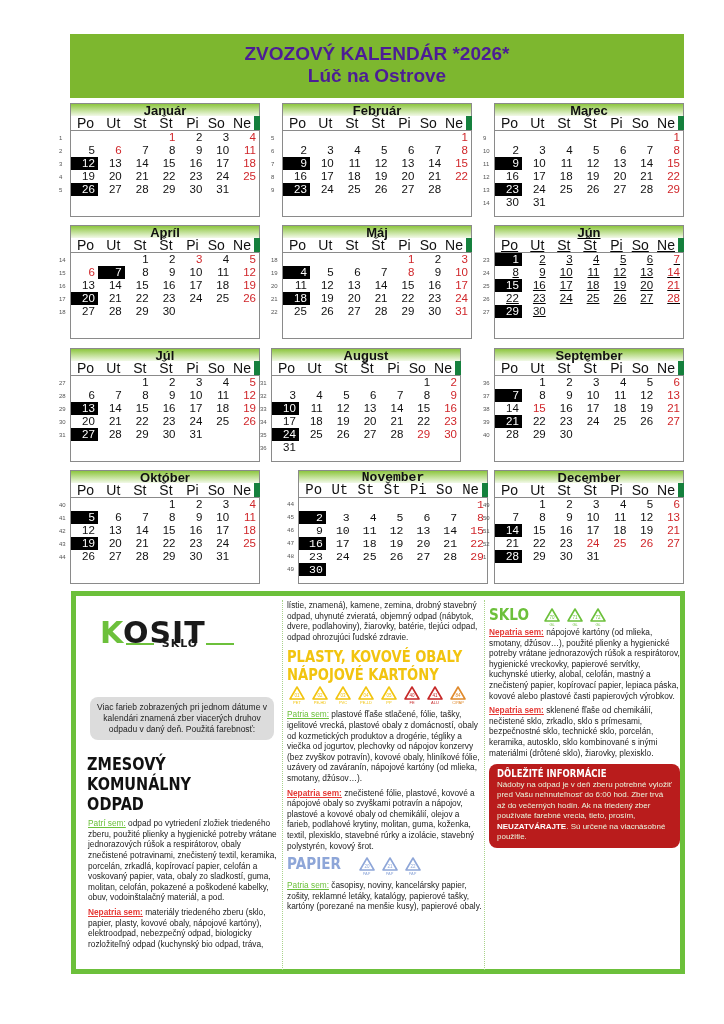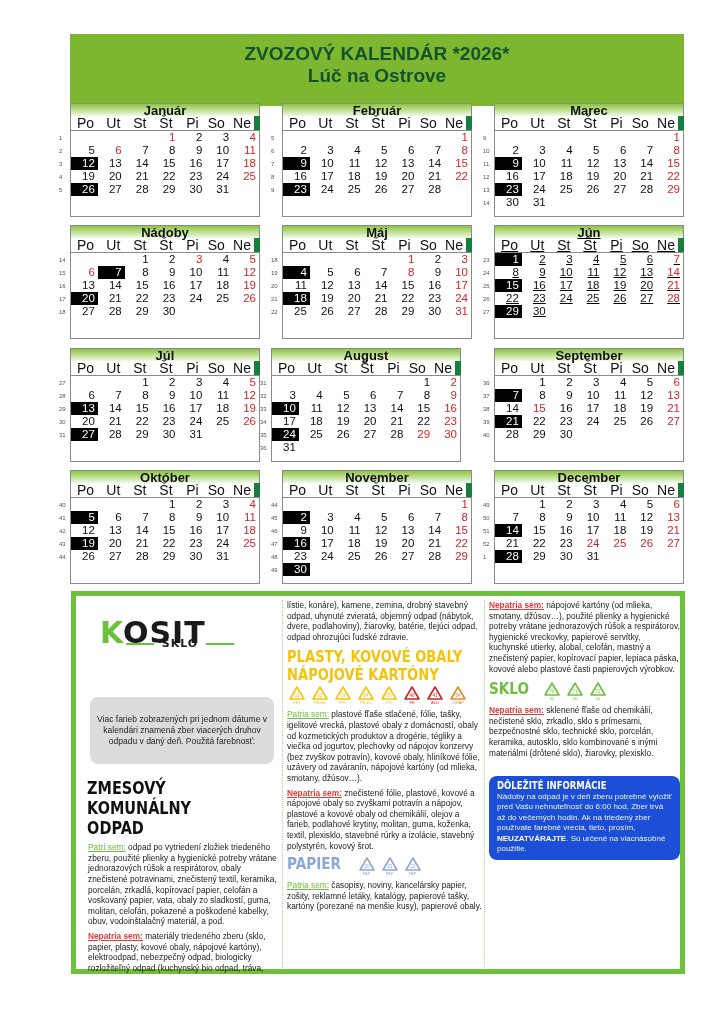--- a/index.html
+++ b/index.html
@@ -1,17 +1,17 @@
 <!DOCTYPE html>
 <html><head>
 <meta charset="utf-8">
 <style>
   * { box-sizing: border-box; margin: 0; padding: 0; }
   body { width: 724px; height: 1024px; background: #ffffff; font-family: "Liberation Sans", sans-serif; position: relative; overflow: hidden; }
-  .header { position: absolute; left: 70px; top: 34px; width: 614px; height: 72px; background: #7db72f; color: #14532d; text-align: center; font-weight: bold; }
+  .header { position: absolute; left: 70px; top: 34px; width: 614px; height: 64px; background: #7db72f; color: #4c1d95; text-align: center; font-weight: bold; }
   .header .t1 { font-size: 19px; padding-top: 9px; line-height: 22px; }
   .header .t2 { font-size: 19px; line-height: 22px; }
   .month { position: absolute; width: 200px; }
   .mtitle { margin-left: 10px; height: 13px; background: linear-gradient(to bottom, #8dc63f, #f2f9e8); border: 1px solid #8a8a8a; border-bottom: none; font-size: 13px; font-weight: bold; text-align: center; line-height: 13px; color: #111; }
   .dhead { display: flex; margin-left: 10px; height: 14px; border-left: 1px solid #8a8a8a; border-right: 6px solid #15803d; font-size: 14px; line-height: 14px; color: #111; }
   .dhead span, .row span.d { flex: 1; text-align: right; padding-right: 3px; }
   .grid { margin-left: 10px; border: 1px solid #8a8a8a; height: 87px; position: relative; }
   .row { display: flex; height: 13px; font-size: 11.5px; line-height: 13px; position: relative; }
   .row .wk { position: absolute; left: -12px; width: 10px; font-size: 6px; color: #555; text-align: left; top: 3px; line-height: 8px; }
   .row span.d { color: #111; }
@@ -20,33 +20,33 @@
   .info { position: absolute; left: 71px; top: 591px; width: 614px; height: 383px; border: 5px solid #6cc03b; background: #fff; }
   .col { position: absolute; top: 4px; font-family: "Liberation Sans", sans-serif; font-size: 8.3px; line-height: 10.6px; color: #222; }
   .col1 { left: 6px; width: 196px; }
   .col2 { left: 206px; width: 200px; border-left: 1px dotted #a9d38a; padding-left: 4px; height: 370px; }
   .col3 { left: 408px; width: 196px; border-left: 1px dotted #a9d38a; padding-left: 4px; height: 370px; }
   .logo { margin: 28px auto 0; width: 160px; text-align: left; }
   .logo .k { font-size: 30px; font-weight: 900; letter-spacing: 1px; color: #1a1a1a; font-family: "DejaVu Sans", sans-serif; }
   .logo .k b { color: #6cc03b; }
   .logo .w { font-size: 11px; font-weight: 900; color: #1a1a1a; letter-spacing: 1px; display: flex; align-items: center; justify-content: center; gap: 8px; font-family: "DejaVu Sans", sans-serif; }
   .logo .w i { display: inline-block; width: 28px; height: 2px; background: #6cc03b; }
-  .note { margin: 48px 4px 0 8px; background: #dcdcdc; border-radius: 8px; padding: 17px 6px; text-align: center; font-size: 8.5px; line-height: 11px; color: #222; }
+  .note { margin: 48px 4px 0 8px; background: #dcdcdc; border-radius: 8px; padding: 5px 6px; text-align: center; font-size: 8.5px; line-height: 11px; color: #222; }
   .h-black { font-size: 17px; font-weight: 900; color: #111; line-height: 20px; margin-top: 14px; padding-left: 6px; font-family: "DejaVu Sans", sans-serif; transform: scaleX(0.85); transform-origin: left; white-space: nowrap; }
   .p { margin-top: 4px; padding-left: 6px; }
   .patri { color: #6cc03b; text-decoration: underline; }
   .nepatri { color: #e53935; text-decoration: underline; font-weight: bold; }
   .h-yellow { font-size: 16px; font-weight: 900; color: #f2c40f; line-height: 18px; font-family: "DejaVu Sans", sans-serif; transform: scaleX(0.82); transform-origin: left; white-space: nowrap; margin-top: 6px; }
   .h-blue { font-size: 16px; font-weight: 900; color: #8ea6d8; font-family: "DejaVu Sans", sans-serif; transform: scaleX(0.85); transform-origin: left; display: inline-block; }
   .h-green { font-size: 16px; font-weight: 900; color: #6cc03b; font-family: "DejaVu Sans", sans-serif; transform: scaleX(0.85); transform-origin: left; display: inline-block; }
   .symrow { display: flex; gap: 3px; margin-top: 2px; align-items: flex-end; }
   .sym { width: 20px; text-align: center; font-size: 4px; line-height: 5px; }
   .sym svg { display: block; margin: 0 auto; }
   .inline-syms { display: inline-flex; gap: 3px; vertical-align: middle; margin-left: 6px; }
-  .important { margin-top: 18px; background: #1d4ed8; border-radius: 8px; padding: 5px 8px; color: #eaf6dd; font-size: 8px; line-height: 10.5px; }
+  .important { margin-top: 6px; background: #b91c1c; border-radius: 8px; padding: 5px 8px; color: #eaf6dd; font-size: 8px; line-height: 10.5px; }
   .important .ih { font-weight: 900; color: #fff; font-size: 10px; font-family: "DejaVu Sans", sans-serif; transform: scaleX(0.85); transform-origin: left; white-space: nowrap; }
   .important b { color: #fff; }
 </style>
 </head>
 <body>
 
 <div class="header">
   <div class="t1">ZVOZOVÝ KALENDÁR *2026*</div>
   <div class="t2">Lúč na Ostrove</div>
 </div>
@@ -248,21 +248,21 @@
           <span class="d">31</span>
           <span class="d"></span>
           <span class="d"></span>
           <span class="d"></span>
           <span class="d"></span>
           <span class="d"></span>
         </div>
       </div>
     </div>
     <div class="month" style="left: 60px; top: 225px;">
-      <div class="mtitle">Nádoby</div>
+      <div class="mtitle">Apríl</div>
       <div class="dhead">
         <span>Po</span>
         <span>Ut</span>
         <span>St</span>
         <span>Št</span>
         <span>Pi</span>
         <span>So</span>
         <span>Ne</span>
       </div>
       <div class="grid">
@@ -705,21 +705,21 @@
           <span class="d">26</span>
           <span class="d">27</span>
           <span class="d">28</span>
           <span class="d">29</span>
           <span class="d">30</span>
           <span class="d">31</span>
           <span class="d"></span>
         </div>
       </div>
     </div>
-    <div class="month" style="left: 272px; top: 470px;">
+    <div class="month" style="left: 288px; top: 470px; font-family: Liberation Mono, monospace;">
       <div class="mtitle">November</div>
       <div class="dhead">
         <span>Po</span>
         <span>Ut</span>
         <span>St</span>
         <span>Št</span>
         <span>Pi</span>
         <span>So</span>
         <span>Ne</span>
       </div>
@@ -862,21 +862,21 @@
           <i></i>
         </div>
     </div>
     <div class="note">Viac farieb zobrazených pri jednom dátume v kalendári znamená zber viacerých druhov odpadu v daný deň. Použitá farebnosť:</div>
     <div class="h-black" style="white-space:normal;width:220px;">ZMESOVÝ KOMUNÁLNY<br>ODPAD</div>
     <div class="p"><span class="patri">Patrí sem:</span><span> odpad po vytriedení zložiek triedeného zberu, použité plienky a hygienické potreby vrátane jednorazových rúšok a respirátorov, obaly znečistené potravinami, znečistený textil, keramika, porcelán, zrkadlá, kopírovací papier, celofán a voskovaný papier, vata, obaly zo sladkostí, guma, molitan, celofán, pokazené a poškodené kabelky, obuv, vodoinštalačný materiál, a pod.</span></div>
     <div class="p"><span class="nepatri">Nepatria sem:</span><span id="zm-nep"> materiály triedeného zberu (sklo, papier, plasty, kovové obaly, nápojové kartóny), elektroodpad, nebezpečný odpad, biologicky rozložiteľný odpad (kuchynský bio odpad, tráva, </span></div>
   </div>
 
   <div class="col col2">
-    <div id="zm-nep2">lístie, konáre), kamene, zemina, drobný stavebný odpad, uhynuté zvieratá, objemný odpad (nábytok, dvere, podlahoviny), žiarovky, batérie, tlejúci odpad, odpad ohrozujúci ľudské zdravie.</div>
+    <div id="zm-nep2">lístie, znamená), kamene, zemina, drobný stavebný odpad, uhynuté zvieratá, objemný odpad (nábytok, dvere, podlahoviny), žiarovky, batérie, tlejúci odpad, odpad ohrozujúci ľudské zdravie.</div>
     <div class="h-yellow">PLASTY, KOVOVÉ OBALY</div>
     <div class="h-yellow" style="margin-top:0">NÁPOJOVÉ KARTÓNY</div>
     <div class="symrow" id="plasty-syms">
         <div class="sym">
           <svg width="16" height="14" viewBox="0 0 16 14">
             <path d="M8 1 L15 13 L1 13 Z" fill="none" stroke="#f2c40f" stroke-width="1.6" stroke-linejoin="round"></path>
             <text x="8" y="11" font-size="4.5" text-anchor="middle" fill="#f2c40f" font-family="Liberation Sans, sans-serif">01</text>
           </svg>
           <div style="color:#f2c40f">PET</div>
         </div>
@@ -952,21 +952,20 @@
               <path d="M8 1 L15 13 L1 13 Z" fill="none" stroke="#8ea6d8" stroke-width="1.6" stroke-linejoin="round"></path>
               <text x="8" y="11" font-size="4.5" text-anchor="middle" fill="#8ea6d8" font-family="Liberation Sans, sans-serif">22</text>
             </svg>
             <div style="color:#8ea6d8">PAP</div>
           </div>
         </span></div>
     <div class="p" style="padding-left:0"><span class="patri">Patria sem:</span><span> časopisy, noviny, kancelársky papier, zošity, reklamné letáky, katalógy, papierové tašky, kartóny (porezané na menšie kusy), papierové obaly.</span></div>
   </div>
 
   <div class="col col3">
-    <div><span class="nepatri">Nepatria sem:</span><span> nápojové kartóny (od mlieka, smotany, džúsov…), použité plienky a hygienické potreby vrátane jednorazových rúšok a respirátorov, hygienické vreckovky, papierové servítky, kuchynské utierky, alobal, celofán, mastný a znečistený papier, kopírovací papier, lepiaca páska, kovové alebo plastové časti papierových výrobkov.</span></div>
     <div style="margin-top:8px"><span class="h-green">SKLO</span><span class="inline-syms" id="sklo-syms">
           <div class="sym">
             <svg width="16" height="14" viewBox="0 0 16 14">
               <path d="M8 1 L15 13 L1 13 Z" fill="none" stroke="#6cc03b" stroke-width="1.6" stroke-linejoin="round"></path>
               <text x="8" y="11" font-size="4.5" text-anchor="middle" fill="#6cc03b" font-family="Liberation Sans, sans-serif">70</text>
             </svg>
             <div style="color:#6cc03b">GL</div>
           </div>
           <div class="sym">
             <svg width="16" height="14" viewBox="0 0 16 14">
@@ -976,19 +975,20 @@
             <div style="color:#6cc03b">GL</div>
           </div>
           <div class="sym">
             <svg width="16" height="14" viewBox="0 0 16 14">
               <path d="M8 1 L15 13 L1 13 Z" fill="none" stroke="#6cc03b" stroke-width="1.6" stroke-linejoin="round"></path>
               <text x="8" y="11" font-size="4.5" text-anchor="middle" fill="#6cc03b" font-family="Liberation Sans, sans-serif">72</text>
             </svg>
             <div style="color:#6cc03b">GL</div>
           </div>
         </span></div>
+    <div><span class="nepatri">Nepatria sem:</span><span> nápojové kartóny (od mlieka, smotany, džúsov…), použité plienky a hygienické potreby vrátane jednorazových rúšok a respirátorov, hygienické vreckovky, papierové servítky, kuchynské utierky, alobal, celofán, mastný a znečistený papier, kopírovací papier, lepiaca páska, kovové alebo plastové časti papierových výrobkov.</span></div>
     <div class="p" style="padding-left:0"><span class="nepatri">Nepatria sem:</span><span> sklenené fľaše od chemikálií, nečistené sklo, zrkadlo, sklo s prímesami, bezpečnostné sklo, technické sklo, porcelán, keramika, autosklo, sklo kombinované s inými materiálmi (drôtené sklo), žiarovky, plexisklo.</span></div>
     <div class="important">
       <div class="ih">DÔLEŽITÉ INFORMÁCIE</div>
       <div><span>Nádoby na odpad je v deň zberu potrebné vyložiť pred Vašu nehnuteľnosť do 6:00 hod. Zber trvá až do večerných hodín. Ak na triedený zber používate farebné vrecia, tieto, prosím, </span><b>NEUZATVÁRAJTE</b><span>. Sú určené na viacnásobné použitie.</span></div>
     </div>
   </div>
 </div>
 
 </body></html>

